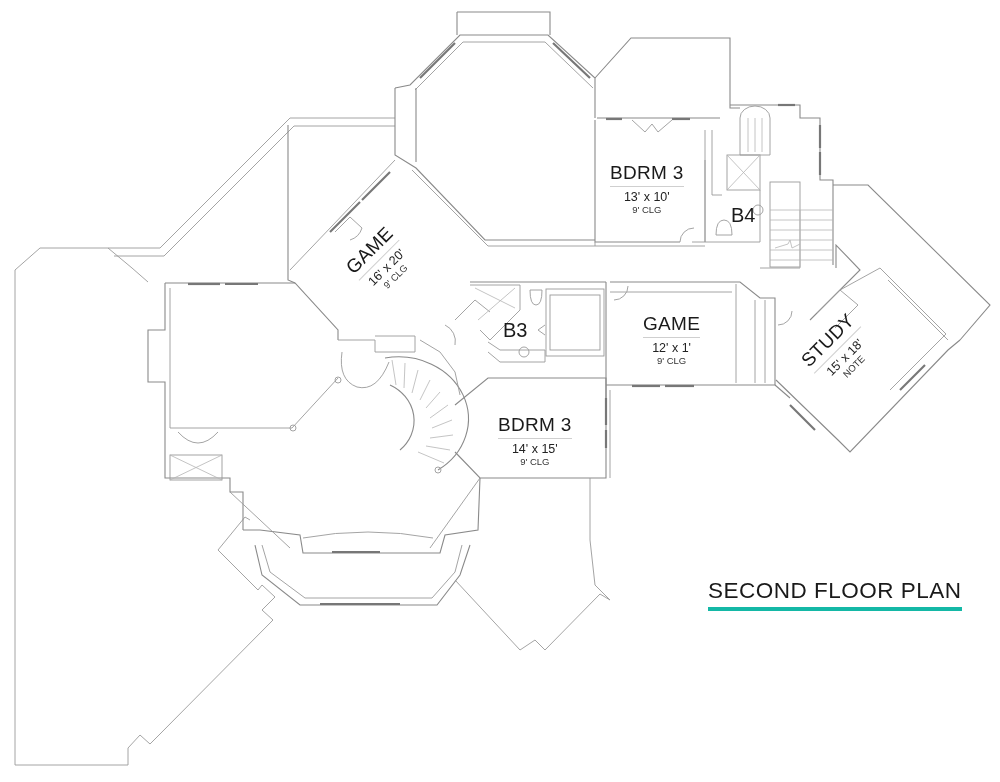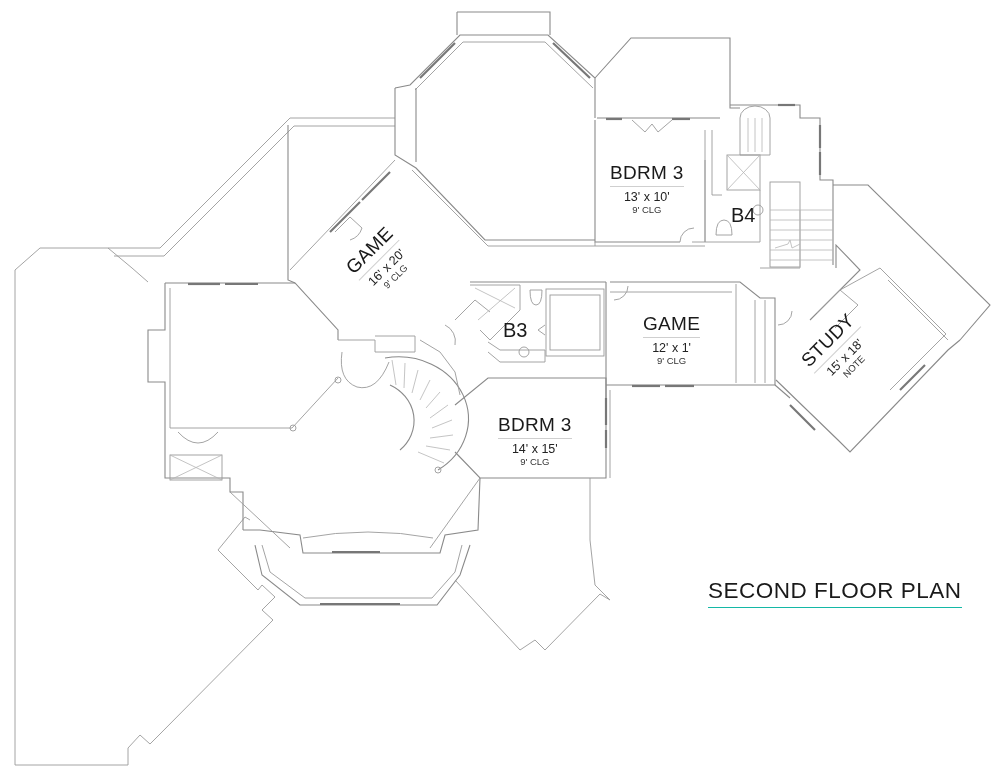--- a/index.html
+++ b/index.html
@@ -7,21 +7,21 @@
   #plan { position: absolute; left: 0; top: 0; width: 1000px; height: 782px; }
   .w  { fill: none; stroke: #8a8a8a; stroke-width: 1.1; }
   .w2 { fill: none; stroke: #9a9a9a; stroke-width: 0.9; }
   .wt { fill: none; stroke: #b5b5b5; stroke-width: 0.8; }
   .win { fill: none; stroke: #777; stroke-width: 2.2; }
   .lbl { position: absolute; text-align: center; color: #1a1a1a; white-space: nowrap; }
   .room-name { font-size: 19px; letter-spacing: 0.3px; display: block; border-bottom: 1px solid #cfcfcf; padding-bottom: 2px; }
   .room-dim  { font-size: 12.5px; display: block; margin-top: 3px; color: #222; }
   .room-clg  { font-size: 9.5px; display: block; color: #333; }
   .bath { position: absolute; font-size: 20px; color: #1a1a1a; }
-  #caption { position: absolute; left: 708px; top: 578px; font-size: 22.5px; color: #1a1a1a; letter-spacing: 0.5px; border-bottom: 1px solid #14b8a6; padding-bottom: 3px; }
+  #caption { position: absolute; left: 708px; top: 578px; font-size: 22.5px; color: #1a1a1a; letter-spacing: 0.5px; border-bottom: 4px solid #14b8a6; padding-bottom: 3px; }
 </style>
 </head>
 <body>
 
 <svg id="plan" viewBox="0 0 1000 782" xmlns="http://www.w3.org/2000/svg">
 
   <g>
     <polyline class="w2" points="15,765 15,270 40,248 108,248 132,268 148,282"></polyline>
     <polyline class="w2" points="15,765 128,765 128,748"></polyline>
     <polyline class="w2" points="128,748 140,735 150,744 160,734 273,620 262,610 275,597 262,585 258,590 218,550 245,517 250,520"></polyline>

